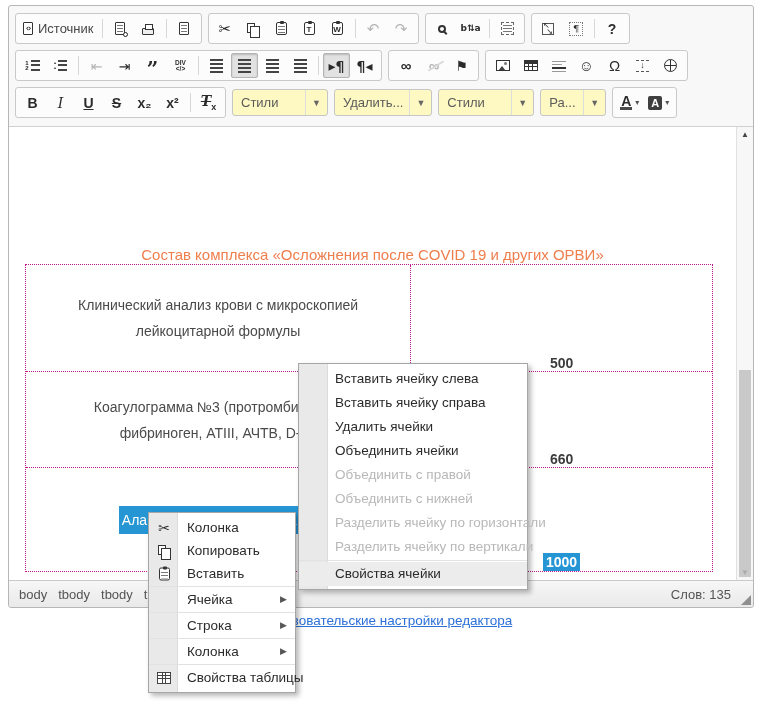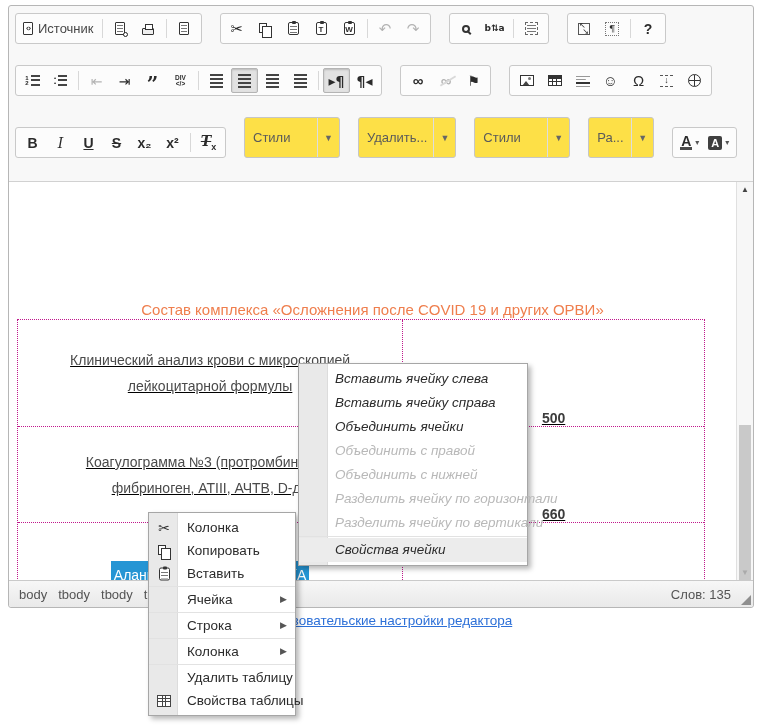--- a/index.html
+++ b/index.html
@@ -4,33 +4,33 @@
 <style>
   html,body{margin:0;padding:0;width:773px;height:726px;background:#fff;overflow:hidden;
     font-family:"Liberation Sans","DejaVu Sans",sans-serif;}
   *{box-sizing:border-box;}
   :root{--sel:#2595d4;--title:#ef7e4d;--tbl:#c0188c;--link:#2d70d8;--dis:#b8b8b8;}
 
   
   .editor{position:absolute;left:8px;top:5px;width:746px;height:603px;border:1px solid #b6b6b6;
     border-radius:3px;background:#f8f8f8;display:flex;flex-direction:column;}
   .toolbar{padding:7px 6px 2px 6px;}
-  .trow{display:flex;gap:18px;margin-bottom:21px;align-items:flex-end;}
+  .trow{display:flex;gap:6px;margin-bottom:6px;align-items:center;}
   .pill{display:inline-flex;align-items:center;background:#fcfcfc;border:1px solid #c9c9c9;
     border-radius:3px;padding:2px 3px;gap:1px;height:31px;}
   .btn{height:25px;min-width:27px;padding:0 4px;display:inline-flex;align-items:center;justify-content:center;
     border-radius:2px;color:#2b2b2b;cursor:pointer;position:relative;}
   .btn.on{background:#e2e2e2;border:1px solid #b4b4b4;box-shadow:inset 0 1px 2px rgba(0,0,0,.18);}
   .btn.dis{opacity:.35;}
   .vsep{width:1px;height:19px;background:#d8d8d8;margin:0 3px;flex:none;}
   .srclbl{font-size:13px;color:#474747;margin-left:5px;}
 
   
-  .combo{display:inline-flex;align-items:center;background:#fde047;border:1px solid #c6c6c6;border-radius:3px;
-    height:41px;padding:0 0 0 8px;font-size:13px;color:#5a5a5a;cursor:pointer;}
+  .combo{display:inline-flex;align-items:center;background:#fef9c3;border:1px solid #c6c6c6;border-radius:3px;
+    height:27px;padding:0 0 0 8px;font-size:13px;color:#5a5a5a;cursor:pointer;}
   .combo .clbl{min-width:58px;}
   .combo .carr{border-left:1px solid #ddd;height:100%;display:flex;align-items:center;padding:0 6px;margin-left:6px;
     color:#666;font-size:9px;}
 
   
   .g{font-size:14px;line-height:1;font-family:"DejaVu Sans",sans-serif;}
   .g15{font-size:15px;line-height:1;}
   .dbox{position:relative;width:10px;height:13px;border:1px solid #333;border-radius:1px;background:#fff;}
   .dbox.lines::after{content:"";position:absolute;left:1px;right:1px;top:2px;bottom:2px;
     background:repeating-linear-gradient(#777 0 1px,transparent 1px 3px);}
@@ -92,21 +92,21 @@
   .tx i{font:bold italic 14px "DejaVu Serif",serif;text-decoration:line-through;}
   .tx sub{font:bold 9px "Liberation Sans";}
   .acolor{font:bold 14px/12px "Liberation Sans";border-bottom:3px solid #4a4a4a;padding:0 1px;}
   .abg{font:bold 11px/14px "Liberation Sans";background:#3f3f3f;color:#fff;border-radius:2px;padding:0 3px;}
   .ddarr{font-size:8px;color:#555;margin-left:3px;}
 
   
   .content{flex:1;position:relative;background:#fff;border-top:1px solid #d1d1d1;overflow:hidden;}
   .canvas{position:absolute;left:0;top:0;right:17px;bottom:0;background:#fff;}
   .doc-title{position:absolute;top:119px;left:0;right:0;text-align:center;color:var(--title);font-size:15px;}
-  .dtable{position:absolute;left:8px;top:137px;width:688px;border:1px dotted var(--tbl);text-decoration:underline;}
+  .dtable{position:absolute;left:16px;top:137px;width:688px;border:1px dotted var(--tbl);}
   .drow{display:flex;border-top:1px dotted var(--tbl);}
   .drow:first-child{border-top:none;}
   .dcell{flex:0 0 56%;display:flex;flex-direction:column;justify-content:center;align-items:center;
     font-size:14px;line-height:26px;color:#4a4a4a;text-align:center;padding:0 8px;}
   .dprice{flex:1;border-left:1px dotted var(--tbl);display:flex;align-items:flex-end;justify-content:center;
     font-size:14px;font-weight:bold;color:#3c3c3c;}
   .h1r{height:106px;} .h2r{height:96px;} .h3r{height:104px;}
   .selhl{background:var(--sel);color:#fff;padding:1px 3px;}
 
   
@@ -130,21 +130,21 @@
   
   .menu{position:absolute;background:linear-gradient(to right,#e9e9e9 0,#e9e9e9 28px,#dcdcdc 28px,#dcdcdc 29px,#fff 29px);
     border:1px solid #a6a6a6;box-shadow:3px 3px 5px rgba(0,0,0,.28);padding:3px 0;font-size:13.5px;color:#2b2b2b;}
   .mi{position:relative;height:23px;line-height:23px;padding:0 22px 0 38px;cursor:pointer;white-space:nowrap;}
   .mi .mic{position:absolute;left:7px;top:50%;transform:translateY(-50%);display:flex;align-items:center;justify-content:center;width:16px;}
   .mi .sarr{position:absolute;right:8px;top:0;font-size:9px;color:#555;}
   .mi.disd{color:var(--dis);cursor:default;}
   .mi.hov{background:#ececec;}
   .msep{height:1px;background:#e2e2e2;margin:1px 0;}
   .ctx{left:148px;top:512px;width:148px;z-index:30;}
-  .sub{left:298px;top:363px;width:230px;z-index:31;font-style:italic;}
+  .sub{left:298px;top:363px;width:230px;z-index:31;}
   .sub .mi{height:24px;line-height:24px;padding-left:36px;}
 </style>
 </head>
 <body>
 
 <div class="editor">
 
   <div class="toolbar">
     <div class="trow">
       <span class="pill">
@@ -410,20 +410,21 @@
   </div>
 </div>
 
 <div class="footlink">
   <a>Пользовательские настройки редактора</a>
 </div>
 
 <div class="menu sub">
   <div class="mi"><span>Вставить ячейку слева</span></div>
   <div class="mi"><span>Вставить ячейку справа</span></div>
+  <div class="mi"><span>Удалить ячейки</span></div>
   <div class="mi"><span>Объединить ячейки</span></div>
   <div class="mi disd"><span>Объединить с правой</span></div>
   <div class="mi disd"><span>Объединить с нижней</span></div>
   <div class="mi disd"><span>Разделить ячейку по горизонтали</span></div>
   <div class="mi disd"><span>Разделить ячейку по вертикали</span></div>
   <div class="msep"></div>
   <div class="mi hov"><span>Свойства ячейки</span></div>
 </div>
 
 <div class="menu ctx">
@@ -436,17 +437,16 @@
           <span class="cl-lines"></span>
         </span>
       </span><span>Вставить</span></div>
   <div class="msep"></div>
   <div class="mi"><span>Ячейка</span><span class="sarr">▶</span></div>
   <div class="msep"></div>
   <div class="mi"><span>Строка</span><span class="sarr">▶</span></div>
   <div class="msep"></div>
   <div class="mi"><span>Колонка</span><span class="sarr">▶</span></div>
   <div class="msep"></div>
-  <div class="mi"><span>Удалить таблицу</span></div>
   <div class="mi"><span class="mic">
         <span class="tblic2"></span>
       </span><span>Свойства таблицы</span></div>
 </div>
 
 </body></html>

